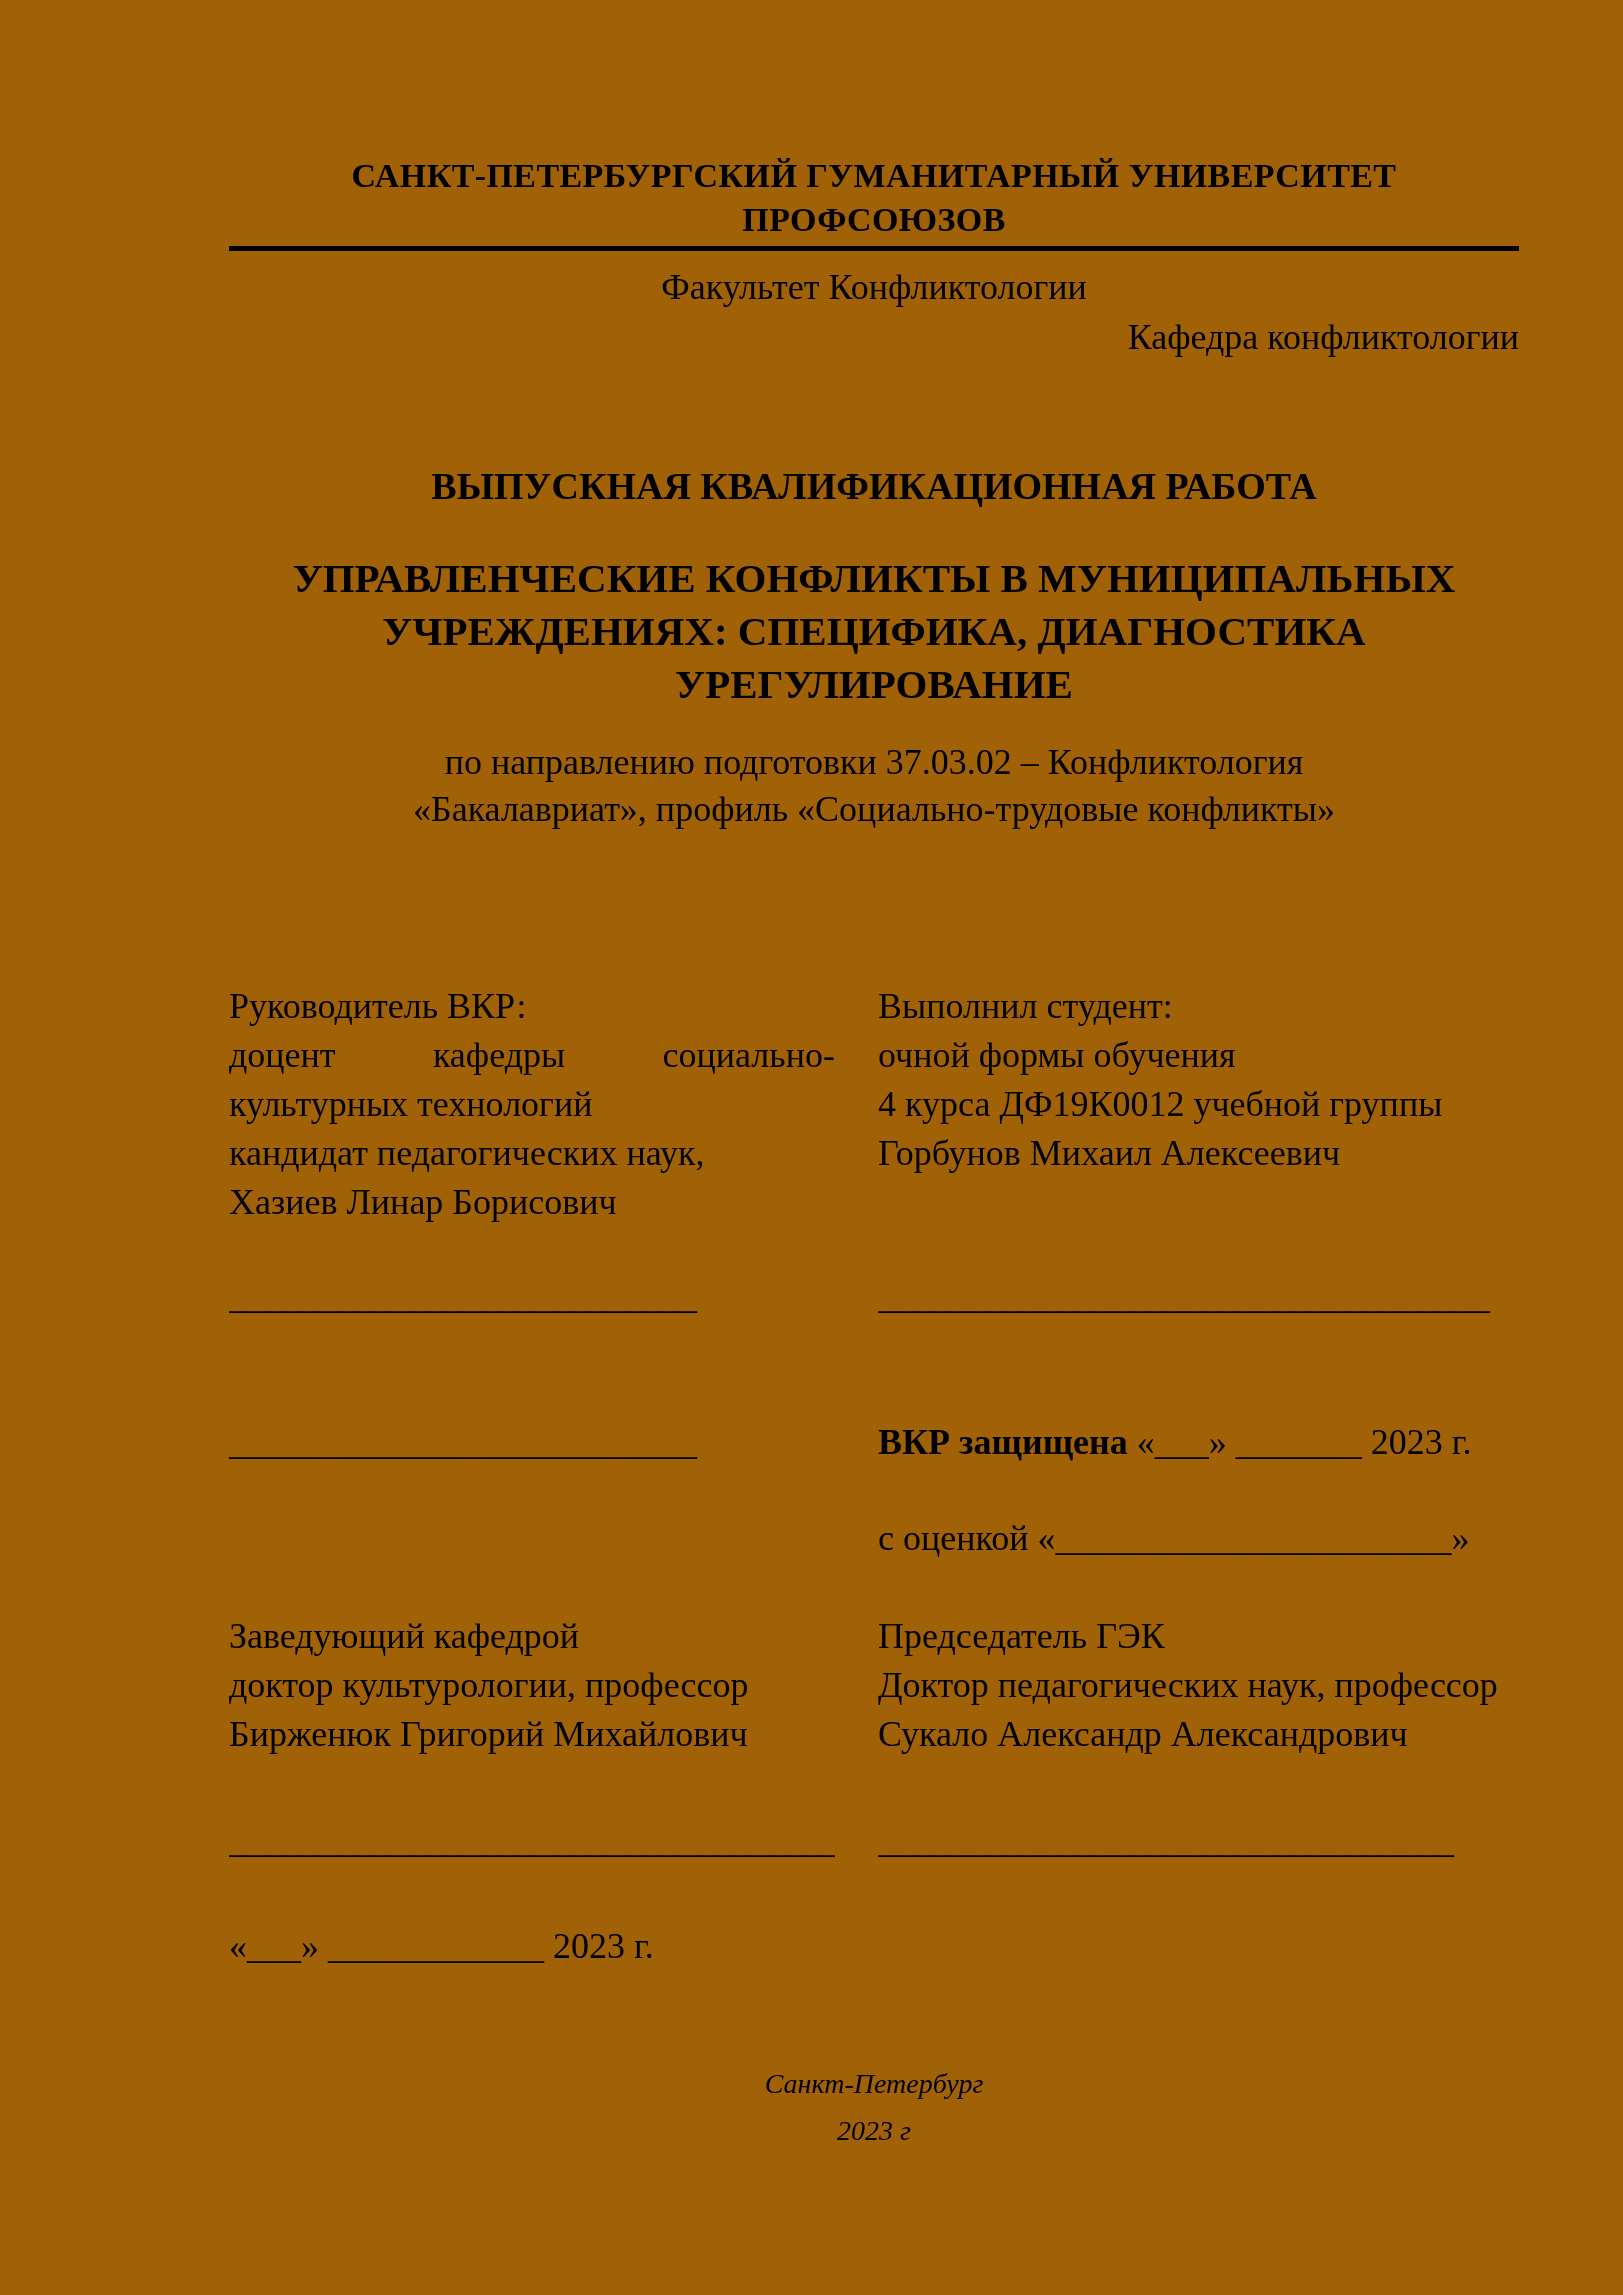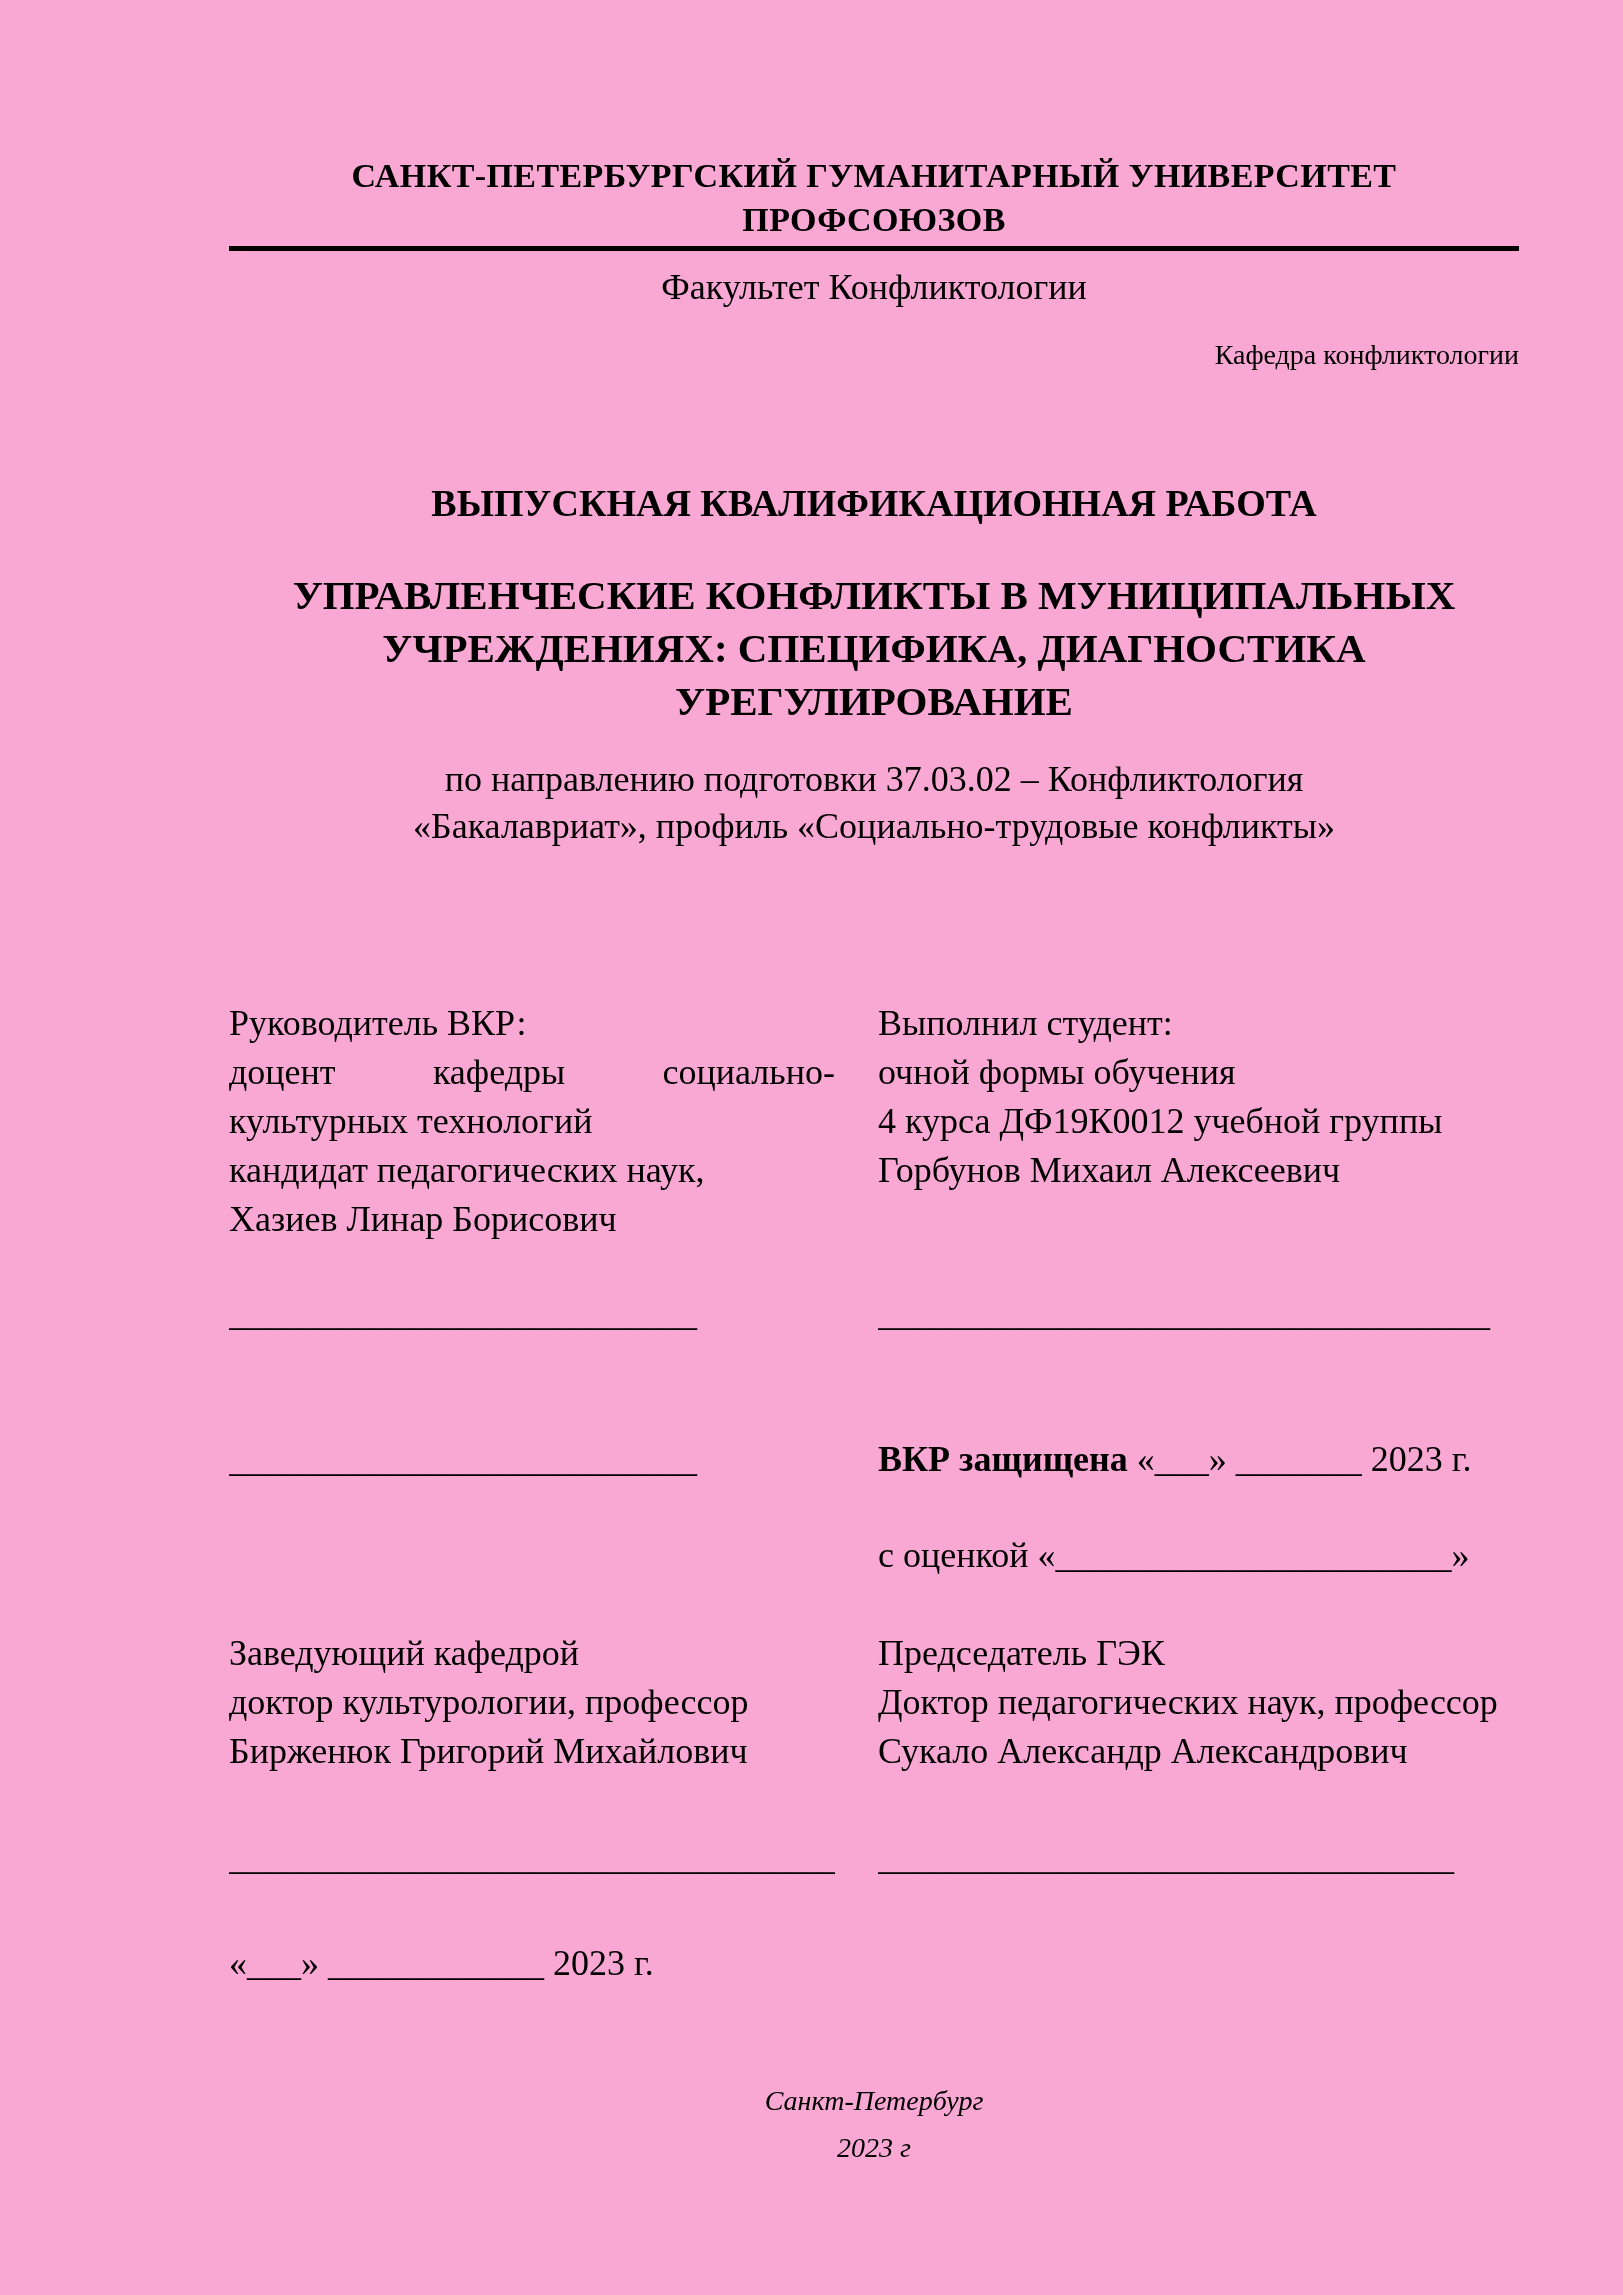--- a/index.html
+++ b/index.html
@@ -4,21 +4,21 @@
 <style>
   html, body {
     margin: 0;
     padding: 0;
     background: #ffffff;
   }
   .page {
     position: relative;
     width: 1623px;
     height: 2295px;
-    background: #f9a8d4;
+    background: #a16207;
     color: #000000;
     font-family: "Liberation Serif", "DejaVu Serif", serif;
     box-sizing: border-box;
     padding: 154px 104px 0 229px;
     overflow: hidden;
   }
   .content { width: 1290px; }
 
   .university-name {
     font-size: 34px;
@@ -33,24 +33,24 @@
     margin-top: 3.9px;
     width: 100%;
   }
   .faculty-line {
     font-size: 36px;
     line-height: 47px;
     text-align: center;
     margin-top: 12.6px;
   }
   .department-line {
-    font-size: 28px;
+    font-size: 36px;
     line-height: 47px;
     text-align: right;
-    margin-top: 20px;
+    margin-top: 3px;
   }
   .work-type {
     font-size: 38px;
     font-weight: bold;
     text-align: center;
     line-height: 50px;
     margin-top: 100px;
   }
   .thesis-title {
     margin-top: 41px;

